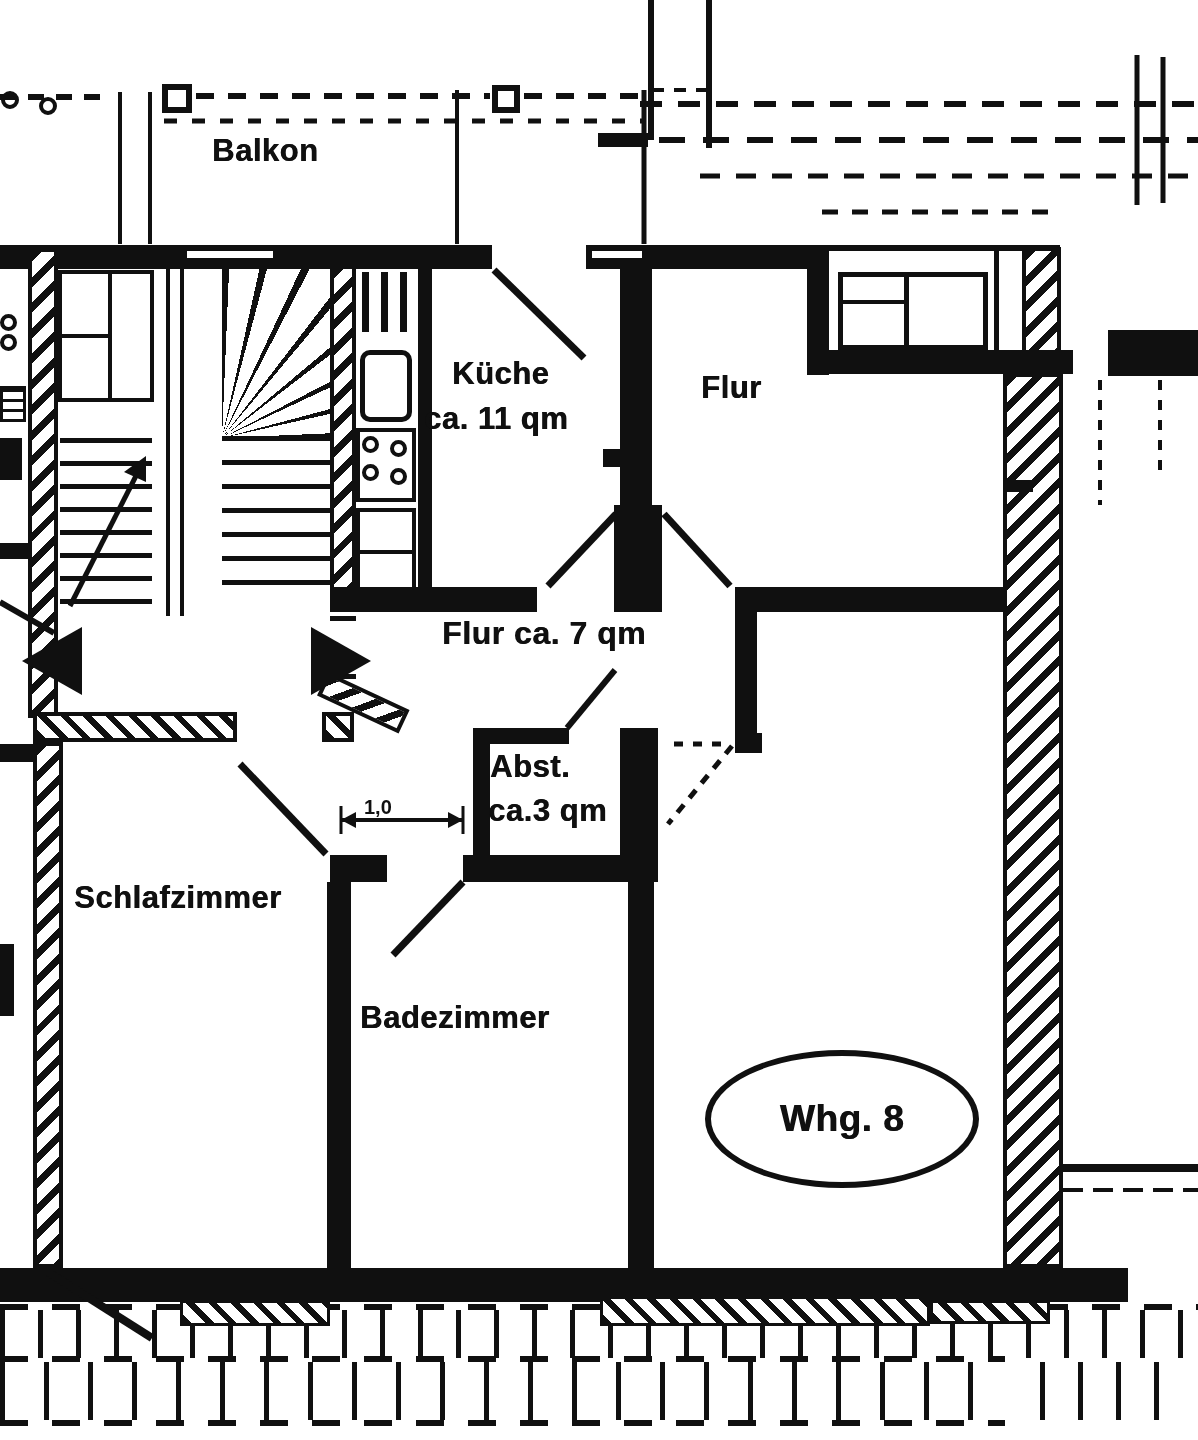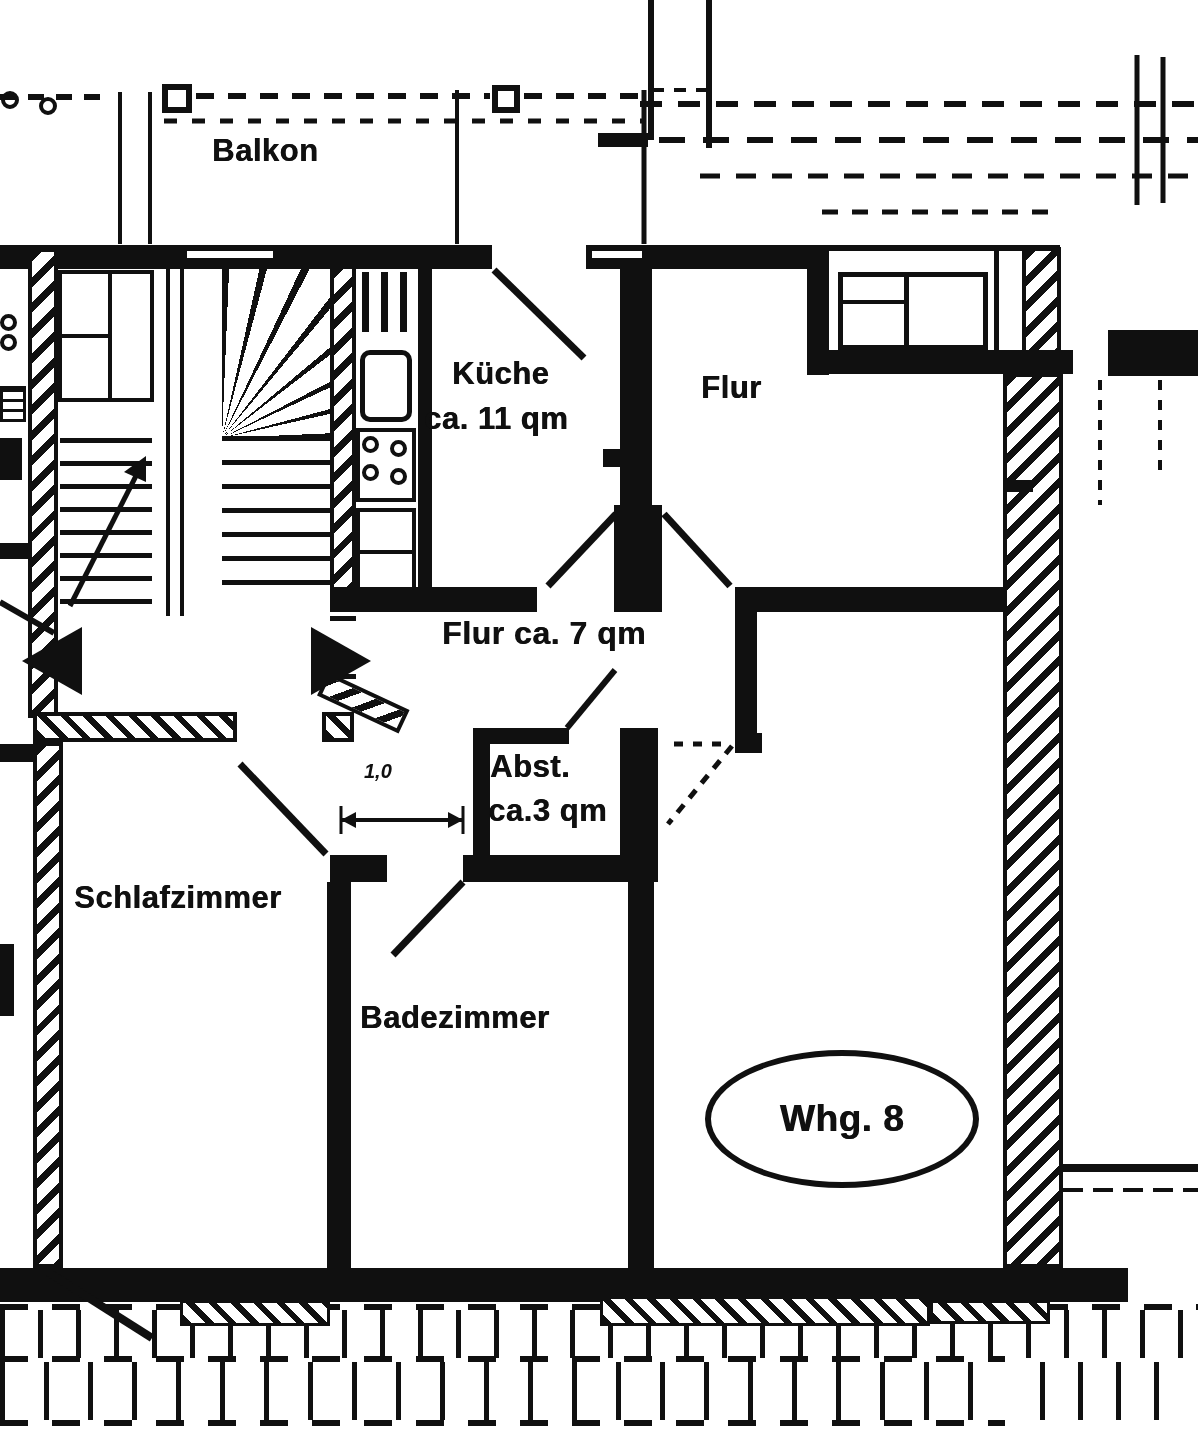--- a/index.html
+++ b/index.html
@@ -126,21 +126,21 @@
   <div class="hatch2" style="left:930px;top:1300px;width:120px;height:24px;border-width:3px;"></div>
 
   <div class="lbl" style="left:432px;top:358px;margin-left:20px;">Küche</div>
   <div class="lbl" style="left:424px;top:403px;">ca. 11 qm</div>
   <div class="lbl" style="left:701px;top:372px;">Flur</div>
   <div class="lbl" style="left:442px;top:617px;font-size:32px;">Flur ca. 7 qm</div>
   <div class="lbl" style="left:490px;top:751px;">Abst.</div>
   <div class="lbl" style="left:488px;top:795px;">ca.3 qm</div>
   <div class="lbl" style="left:74px;top:882px;">Schlafzimmer</div>
   <div class="lbl" style="left:360px;top:1002px;">Badezimmer</div>
-  <div class="lbl-sm" style="left:364px;top:760px;font-style:italic;">1,0</div>
+  <div class="lbl-sm" style="left:364px;top:796px;">1,0</div>
 
   <div class="badge" style="left:705px;top:1050px;width:262px;height:126px;">
     <span class="lbl">Whg. 8</span>
   </div>
 
   <svg class="overlay" width="1198" height="1440" viewBox="0 0 1198 1440">
 
     <line x1="0" y1="97" x2="112" y2="97" stroke="#101010" stroke-width="6" stroke-dasharray="16 12"></line>
     <circle cx="10" cy="100" r="7" fill="none" stroke="#101010" stroke-width="4"></circle>
     <circle cx="48" cy="106" r="7" fill="none" stroke="#101010" stroke-width="4"></circle>

